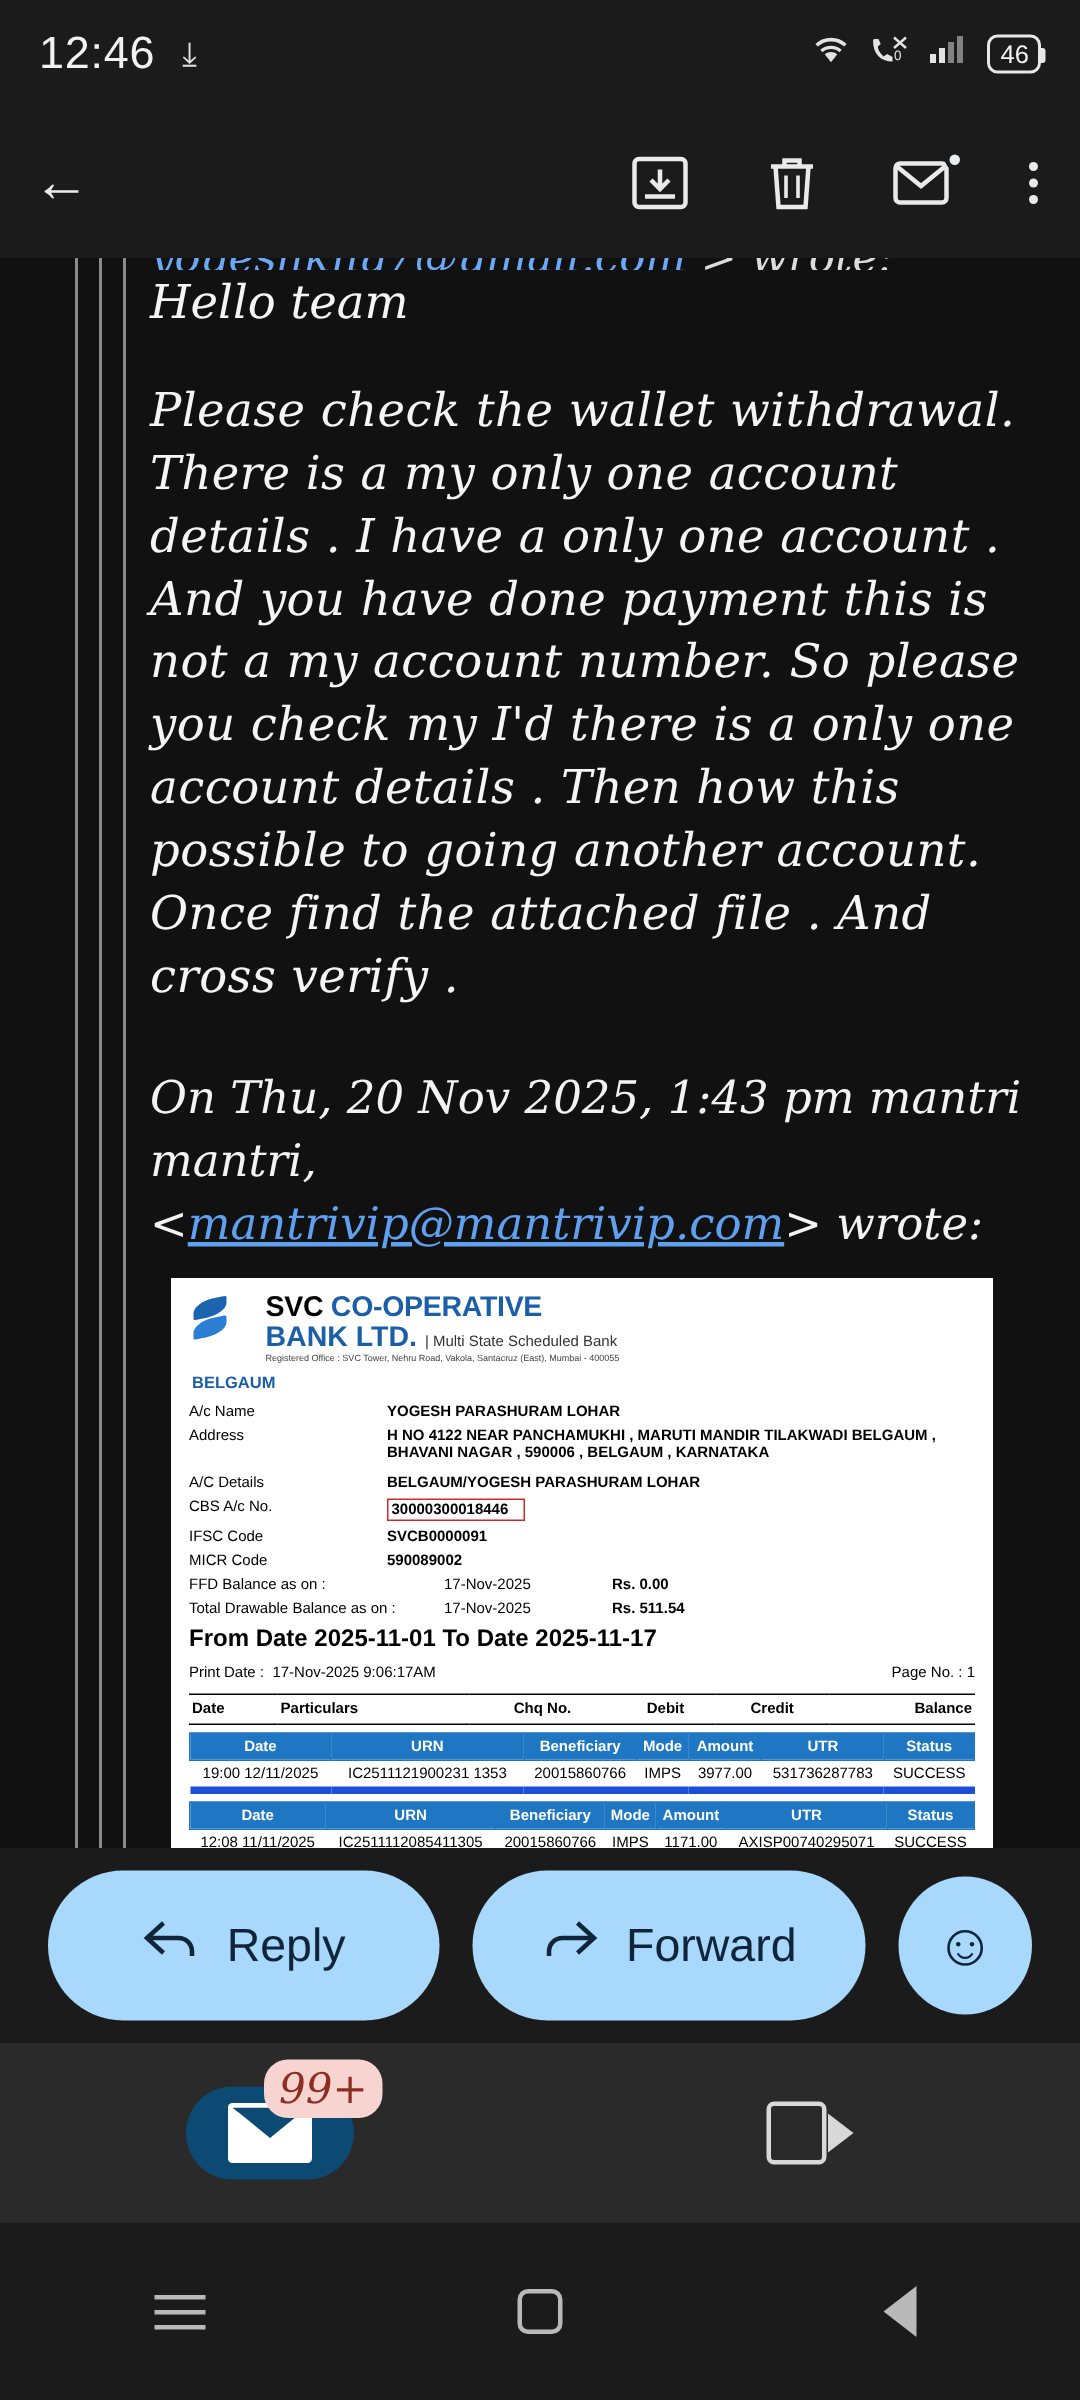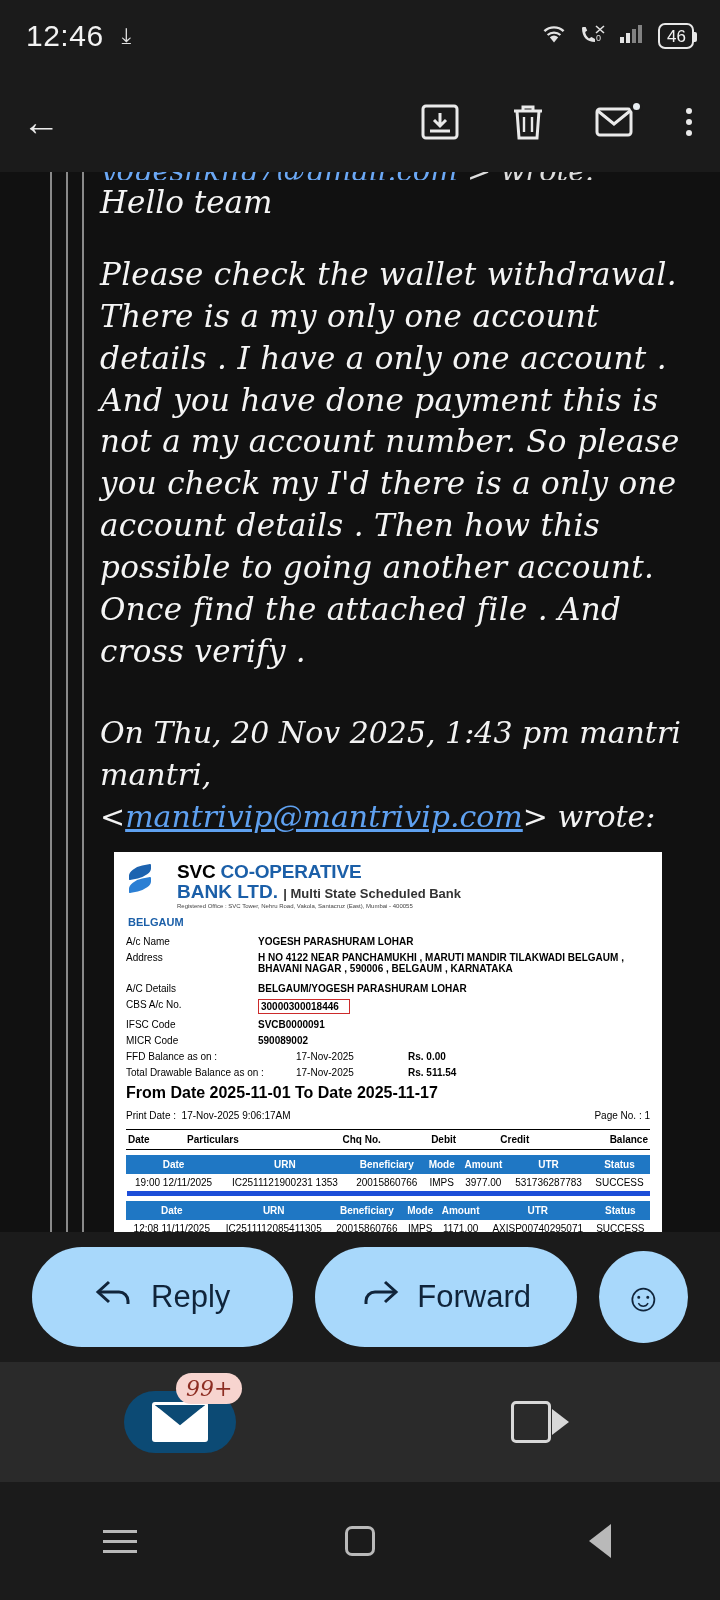--- a/index.html
+++ b/index.html
@@ -113,21 +113,21 @@
   .doc-logo:after {
     content: ""; position: absolute; left: 3px; top: 17px;
     width: 22px; height: 12px; background: #2b7fd4;
     border-radius: 60% 10% 60% 10%;
     transform: skewY(-12deg);
   }
   .doc-title { line-height: 1.05; }
   .doc-title .l1 { font-size: 19px; font-weight: bold; color: #1b5fa8; letter-spacing: -.2px; }
   .doc-title .l1 b { color: #000; }
   .doc-title .l2 { font-size: 19px; font-weight: bold; color: #1b5fa8; }
-  .doc-title .l2 .sub { font-size: 13px; font-weight: bold; color: #333; }
+  .doc-title .l2 .sub { font-size: 10px; font-weight: normal; color: #333; }
   .doc-title .l3 { font-size: 6px; color: #444; margin-top: 1px; }
   .doc-branch { font-size: 11px; font-weight: bold; color: #1b5fa8; margin: 6px 0 8px 2px; }
 
   .doc-row { display: flex; font-size: 10px; margin-bottom: 5px; }
   .doc-row .k { width: 132px; flex: none; }
   .doc-row .v { font-weight: bold; }
   .hl {
     border: 1px solid #cc2b2b; display: inline-block; padding: 1px 10px 1px 2px; text-align: center;
   }
   .doc-row.acn .k { width: 132px; }
@@ -194,21 +194,21 @@
     content: ""; position: absolute; left: 3px; top: 3px; width: 50px; height: 26px;
     border-top: 3px solid #0c4a74;
     transform: rotate(0deg);
     clip-path: polygon(0 0, 100% 0, 50% 70%);
     background: #0c4a74;
   }
   .badge99 {
     position: absolute; top: -18px; left: 52px;
     background: #f7d4cf; color: #8d2d22;
     font-family: "DejaVu Serif", serif; font-style: italic;
-    font-size: 22px; padding: 3px 10px; border-radius: 16px;
+    font-size: 28px; padding: 3px 10px; border-radius: 16px;
   }
   .camicon { width: 58px; height: 42px; position: relative; }
   .camicon .b { position: absolute; left: 0; top: 0; width: 40px; height: 42px; border: 3px solid #d8d8d8; border-radius: 5px; }
   .camicon .t { position: absolute; right: 0; top: 8px; width: 0; height: 0;
     border-top: 13px solid transparent; border-bottom: 13px solid transparent;
     border-left: 17px solid #d8d8d8; }
 
   
   .navbar {
     position: absolute; left: 0; right: 0; bottom: 0; height: 118px;

